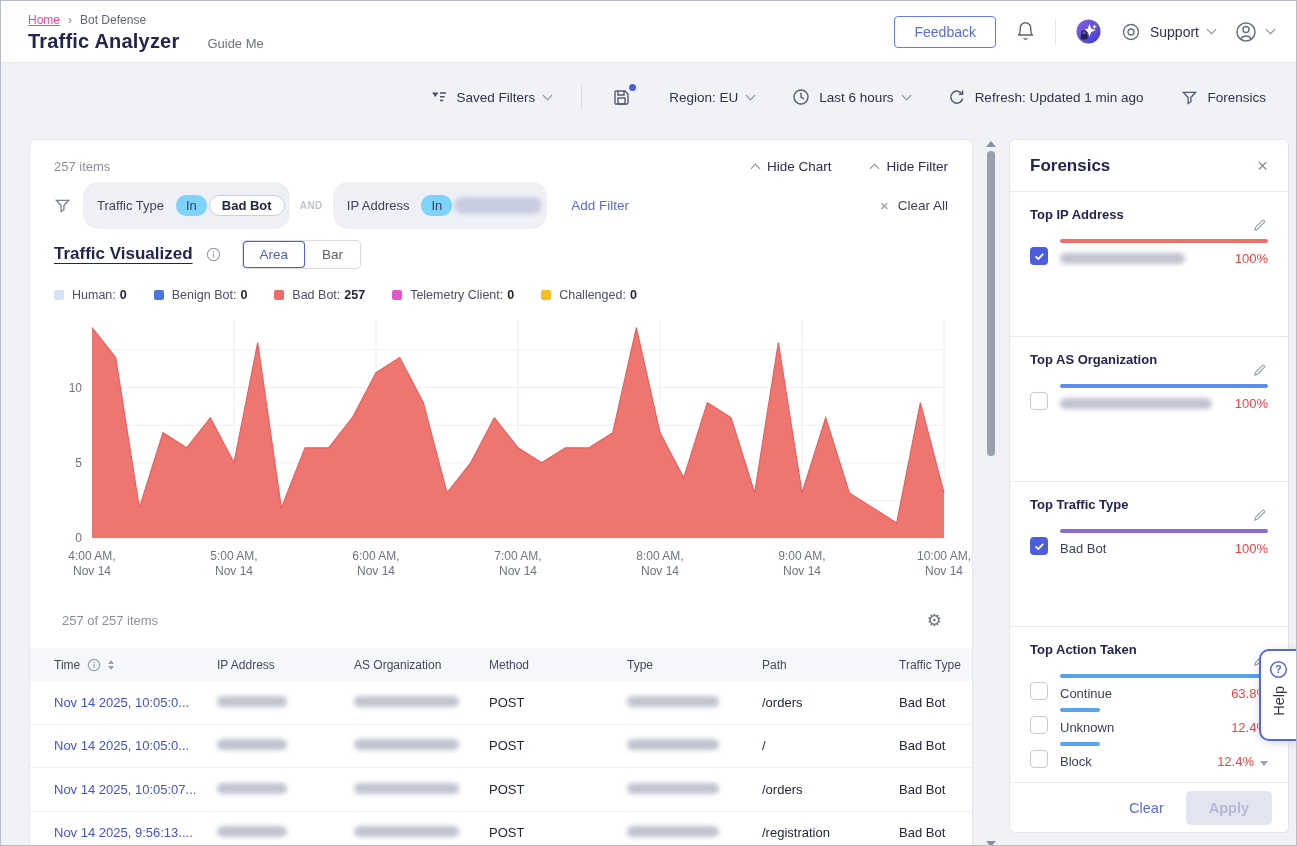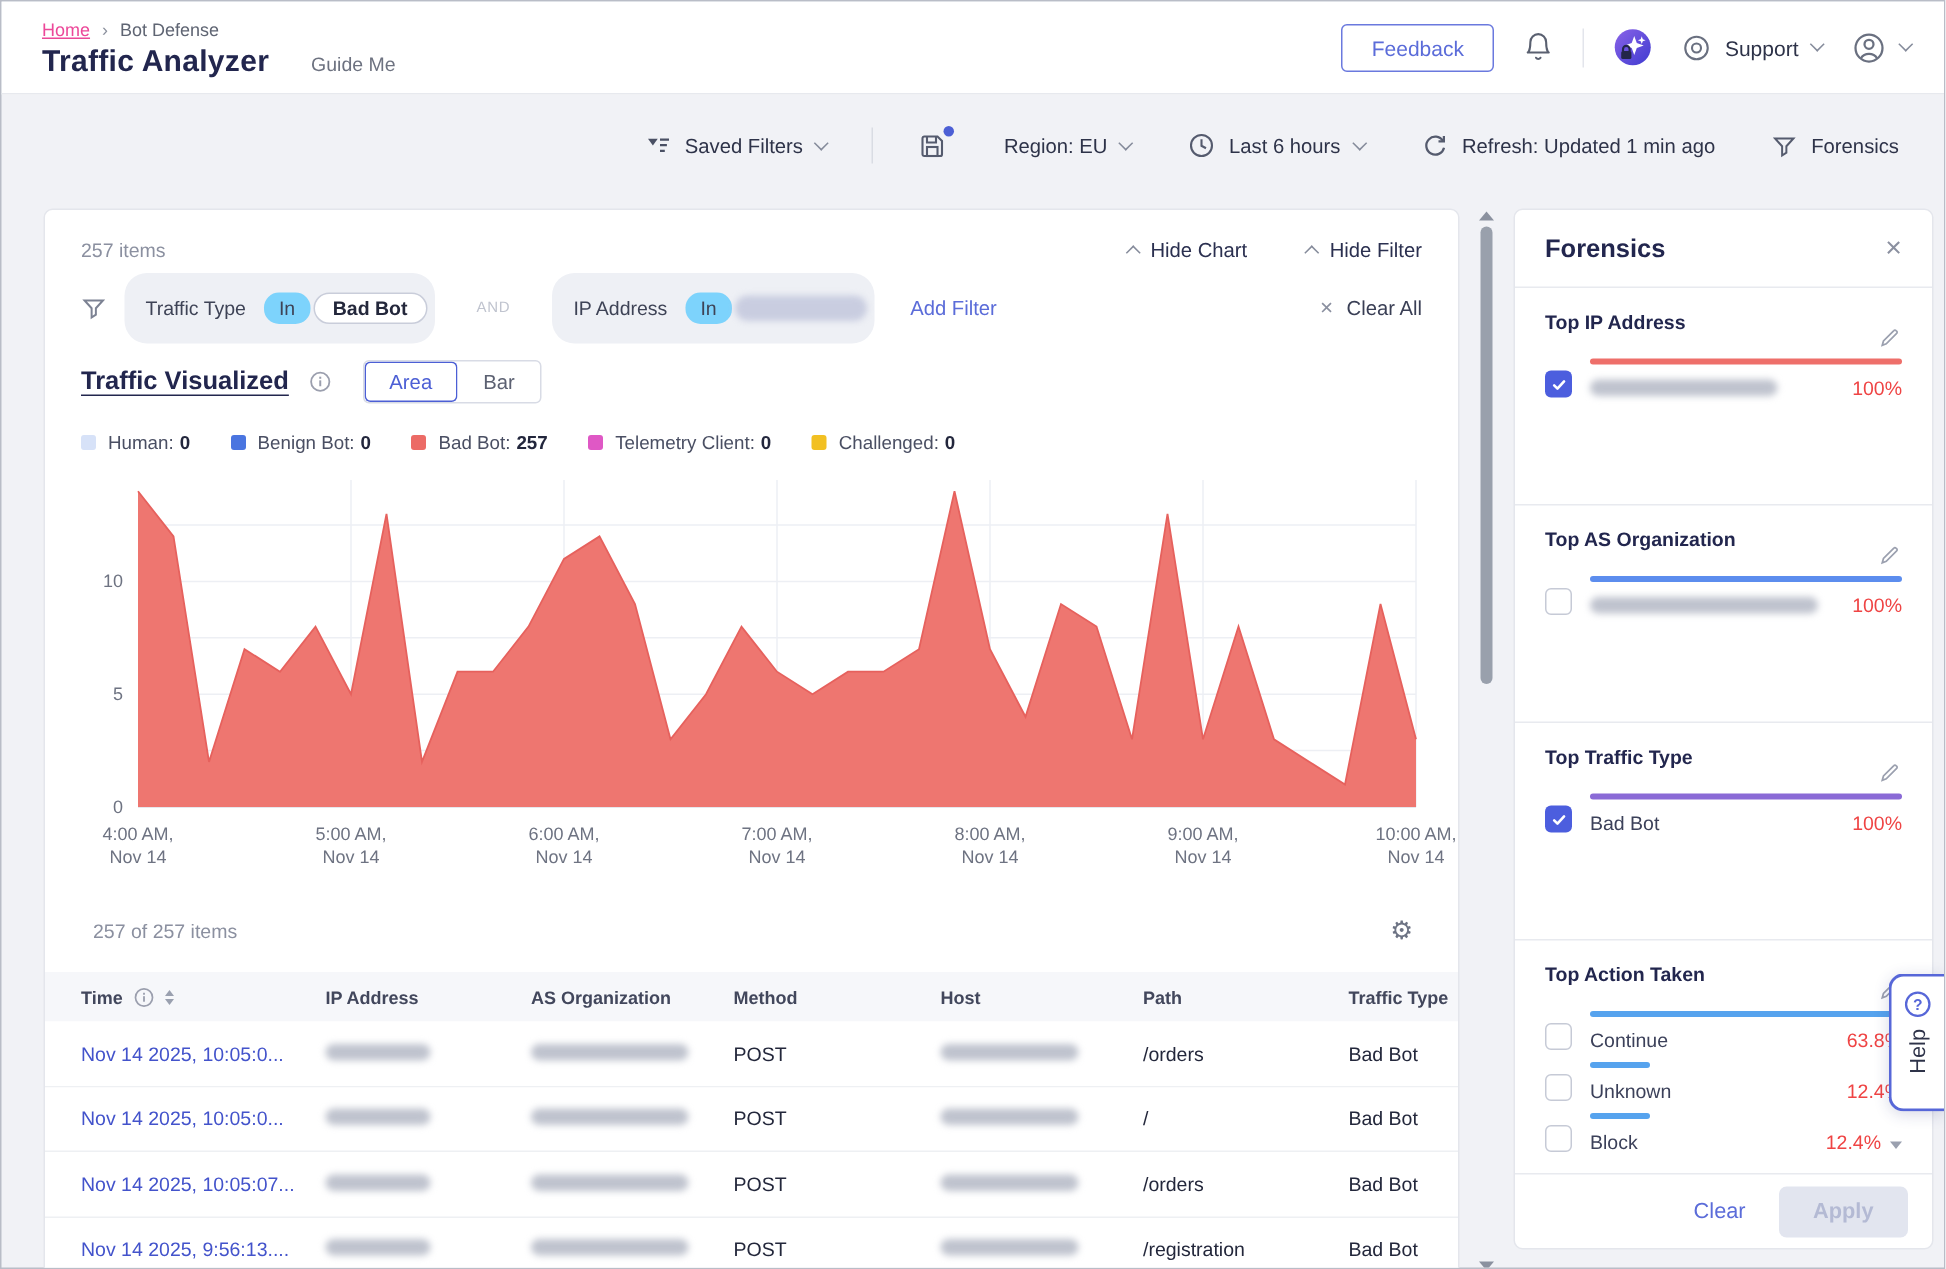--- a/index.html
+++ b/index.html
@@ -37,21 +37,21 @@
   .items-count{color:#8b90a0;font-size:13px}
   .m-top-right{display:flex;gap:40px}
   .hide-link{display:flex;align-items:center;gap:8px;color:#2b3050;font-size:13.5px;cursor:pointer}
 
   .filter-row{display:flex;align-items:center;margin-top:12px;height:30px}
   .funnel-sm{margin-right:12px;display:inline-flex}
   .pill{display:flex;align-items:center;background:#eef0f5;border-radius:15px;padding:3px 5px 3px 4px;font-size:13px;color:#3e4356;cursor:pointer}
   .pill-field{padding:3px 10px}
   .pill-op{background:#7dd3fc;border-radius:10px;padding:3px 10px;margin:10px 2px}
   .pill-val{background:#fff;border:1px solid #c9cdda;border-radius:12px;padding:2px 12px;font-weight:700;color:#23273b}
-  .and{font-size:10px;color:#c0c4cf;font-weight:400;margin:0 28px;letter-spacing:.5px}
+  .and{font-size:10px;color:#c0c4cf;font-weight:700;margin:0 10px;letter-spacing:.5px}
   .add-filter{color:#5b6cd9;font-size:13.5px;margin-left:24px;cursor:pointer}
   .clear-all{margin-left:auto;display:flex;align-items:center;gap:9px;color:#3a3f55;font-size:13.5px;cursor:pointer}
   .x-glyph{color:#8b90a0;font-size:15px;line-height:1}
 
   .viz-row{display:flex;align-items:center;gap:13px;margin-top:18px;height:32px}
   .viz-title{font-size:17px;font-weight:700;color:#22264e;text-decoration:underline;text-underline-offset:4px}
   .segmented{display:flex;border:1px solid #d8dbe5;border-radius:4px;margin-left:8px;background:#fff}
   .seg{padding:6px 17px;font-size:13.5px;color:#5c6172;cursor:pointer;border-radius:4px}
   .seg.active{color:#4c5fd5;box-shadow:inset 0 0 0 1px #4c5fd5}
 
@@ -62,21 +62,21 @@
 
   .chart-wrap{margin-top:10px}
   #traffic-chart{width:896px;height:266px;overflow:visible;display:block}
 
   .count-row{display:flex;justify-content:space-between;align-items:center;margin-top:30px;height:24px;padding:0 6px}
   .count2{color:#8b90a0;font-size:13px;padding-left:2px}
   .gear{font-size:17px;color:#6d7384;cursor:pointer;line-height:1}
 
   .tbl{margin:16px -24px 0}
   .tgrid{display:grid;grid-template-columns:163px 137px 135px 138px 135px 137px 1fr;align-items:center;padding-left:24px}
-  .tbl-head{background:#f6f7fa;height:33px;font-size:12px;font-weight:700;color:#42475c}
+  .tbl-head{background:#f6f7fa;height:33px;font-size:12px;font-weight:400;color:#42475c}
   .th-time{display:flex;align-items:center;gap:7px}
   .sorts{display:inline-flex;flex-direction:column;gap:2px;cursor:pointer}
   .tri-up{width:0;height:0;border:3.5px solid transparent;border-bottom:4.5px solid #9aa0af;border-top:none}
   .tri-down{width:0;height:0;border:3.5px solid transparent;border-top:4.5px solid #9aa0af;border-bottom:none}
   .tbl-row{height:43.5px;border-bottom:1px solid #eef0f3;font-size:13px;color:#23273b;background:#fff}
   .time-link{color:#4353cb;cursor:pointer}
   .blur{display:inline-block;height:11px;border-radius:6px;background:#bfc3ce;filter:blur(2.5px)}
   .blur.ip{width:70px}.blur.asorg{width:105px}.blur.host{width:92px}
   .blur.chip{height:17px;width:88px;border-radius:10px;background:#c9cde0;filter:blur(2px)}
   .blur.f-ip{width:125px}.blur.f-as{width:152px}
@@ -354,21 +354,21 @@
                 <rect x="7.3" y="4.4" width="1.4" height="1.5" fill="#9b9fae"></rect>
               </svg>
             <span class="sorts">
                 <i class="tri-up"></i>
                 <i class="tri-down"></i>
               </span>
           </span>
           <span>IP Address</span>
           <span>AS Organization</span>
           <span>Method</span>
-          <span>Host</span>
+          <span>Type</span>
           <span>Path</span>
           <span>Traffic Type</span>
         </div>
         <div id="table-body">
             <div class="tgrid tbl-row">
               <span class="time-link">Nov 14 2025, 10:05:0...</span>
               <span><span class="blur ip"></span></span>
               <span><span class="blur asorg"></span></span>
               <span>POST</span>
               <span><span class="blur host"></span></span>

